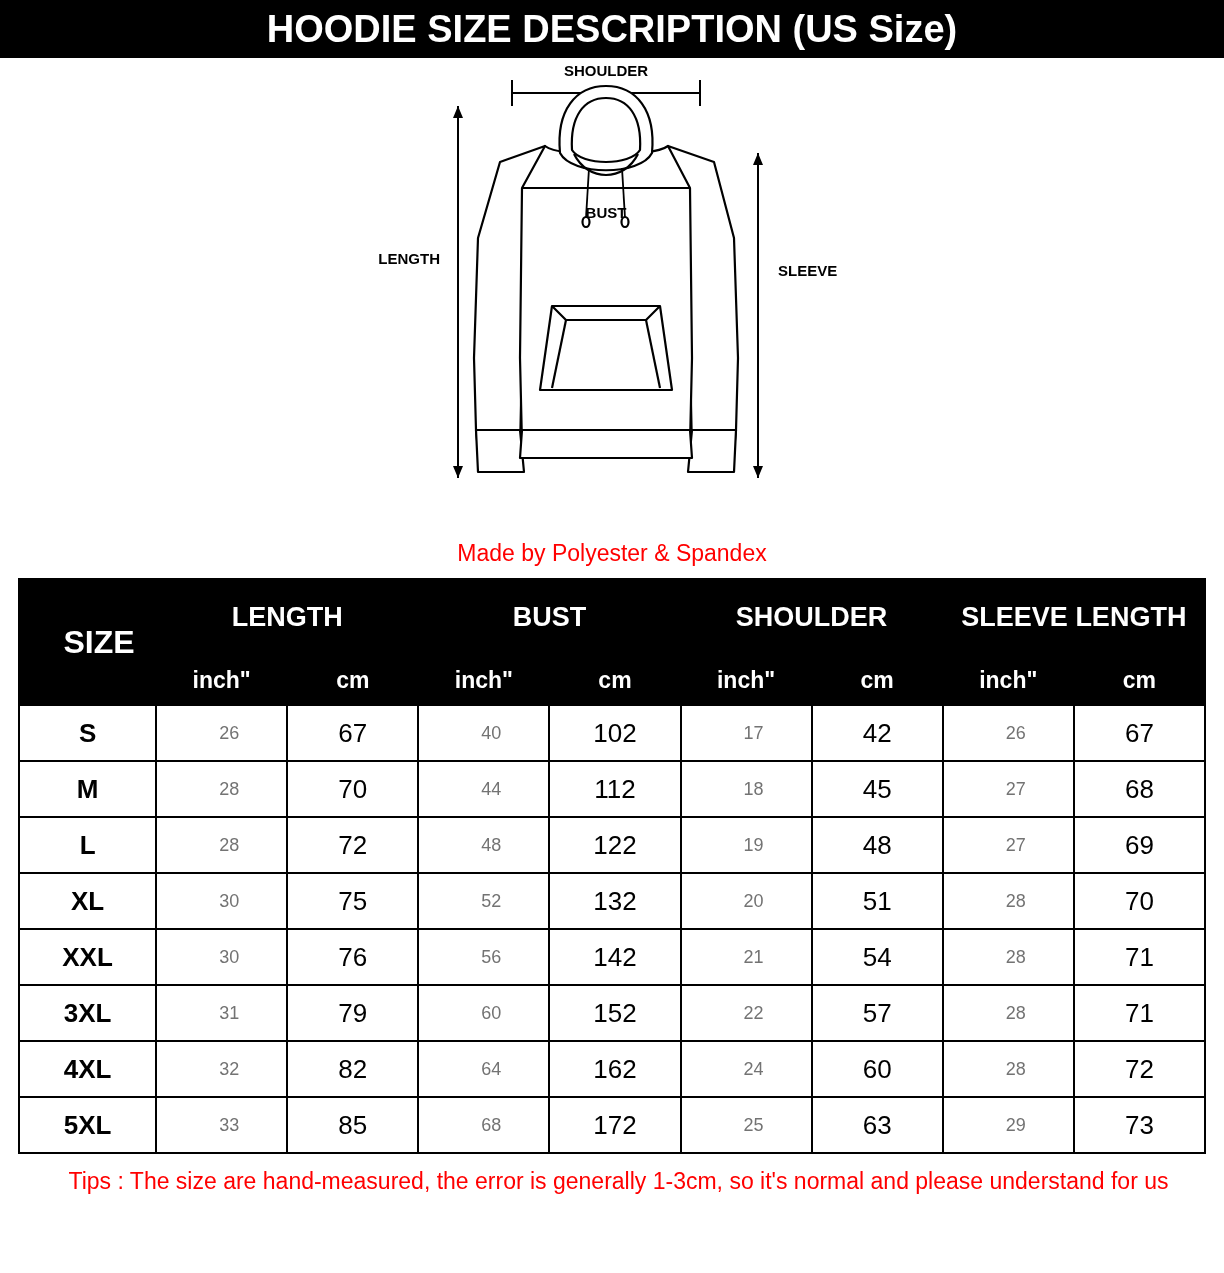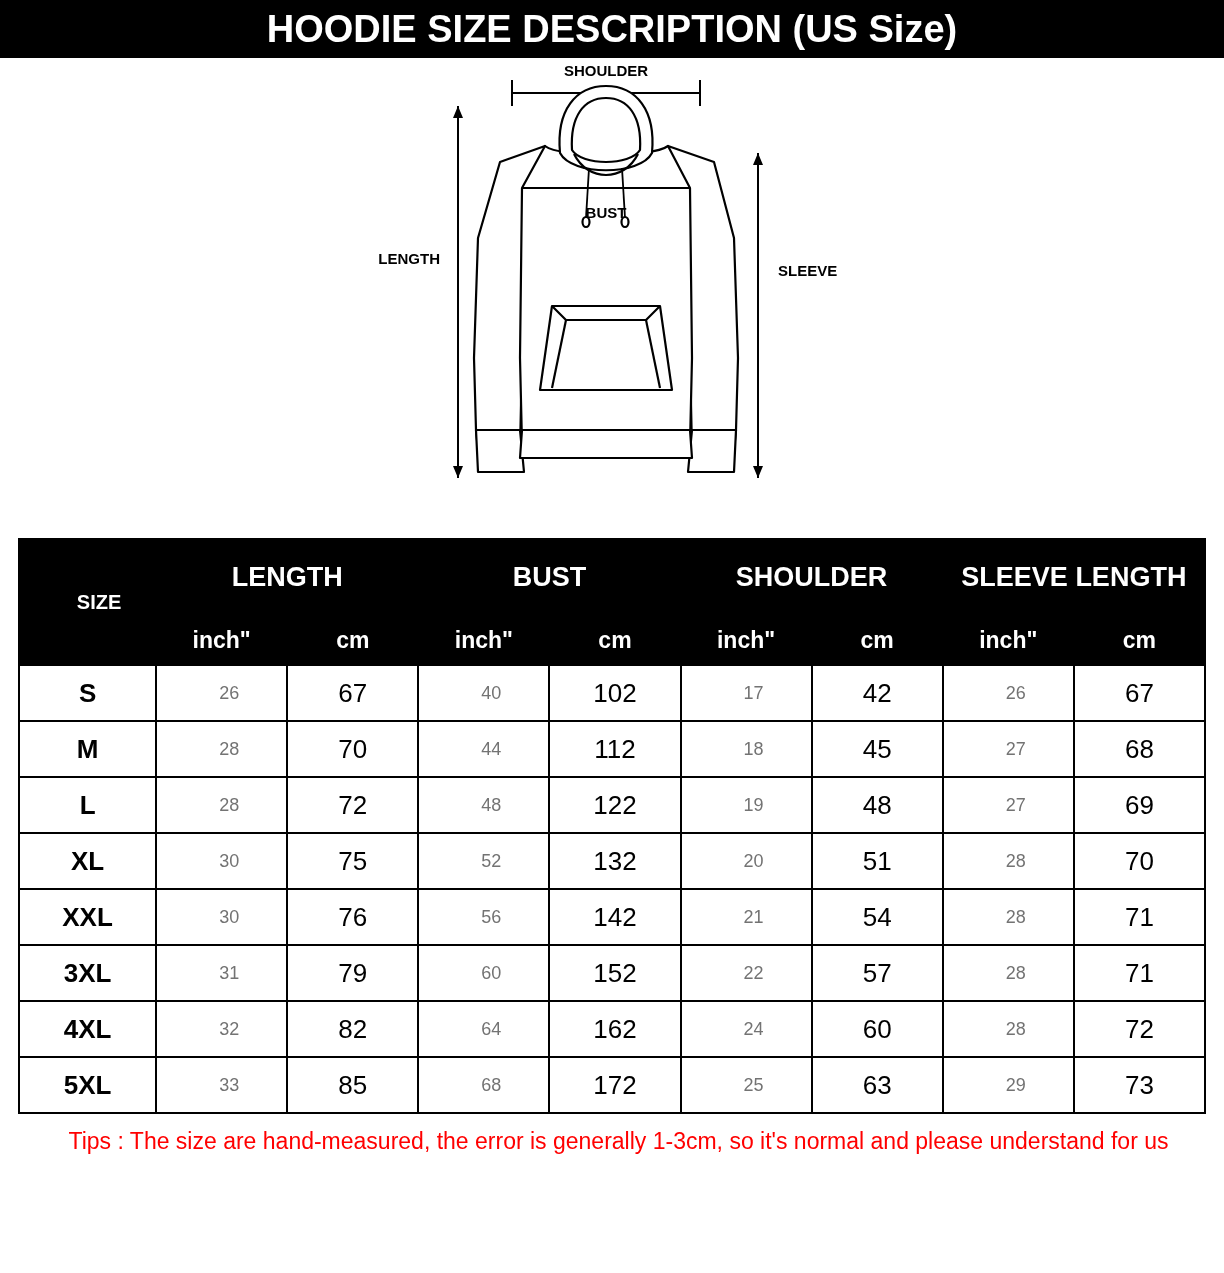--- a/index.html
+++ b/index.html
@@ -78,21 +78,21 @@
   .hdr-black {
     background: #000000;
     color: #ffffff;
     font-weight: bold;
   }
   .hdr-group {
     font-size: 27px;
     height: 72px;
   }
   .hdr-size {
-    font-size: 20px;
+    font-size: 32px;
     padding-left: 24px;
   }
   .hdr-unit {
     font-size: 23px;
     height: 46px;
   }
   td.size-label {
     font-size: 26px;
     font-weight: bold;
     height: 52px;
@@ -192,20 +192,21 @@
         <path d="M646,262 L660,330" fill="none"></path>
       </g>
 
       <text class="dlabel" x="606" y="160" text-anchor="middle">BUST</text>
       <text class="dlabel" x="606" y="18" text-anchor="middle">SHOULDER</text>
       <text class="dlabel" x="440" y="206" text-anchor="end">LENGTH</text>
       <text class="dlabel" x="778" y="218" text-anchor="start">SLEEVE</text>
     </svg>
   </div>
 
+  <div class="made-by">Made by Polyester &amp; Spandex</div>
 
   <div class="table-wrap">
     <table class="size-table">
       <colgroup>
         <col class="c-size">
           <col class="c-in">
           <col class="c-cm">
         <col class="c-in">
           <col class="c-cm">
         <col class="c-in">

